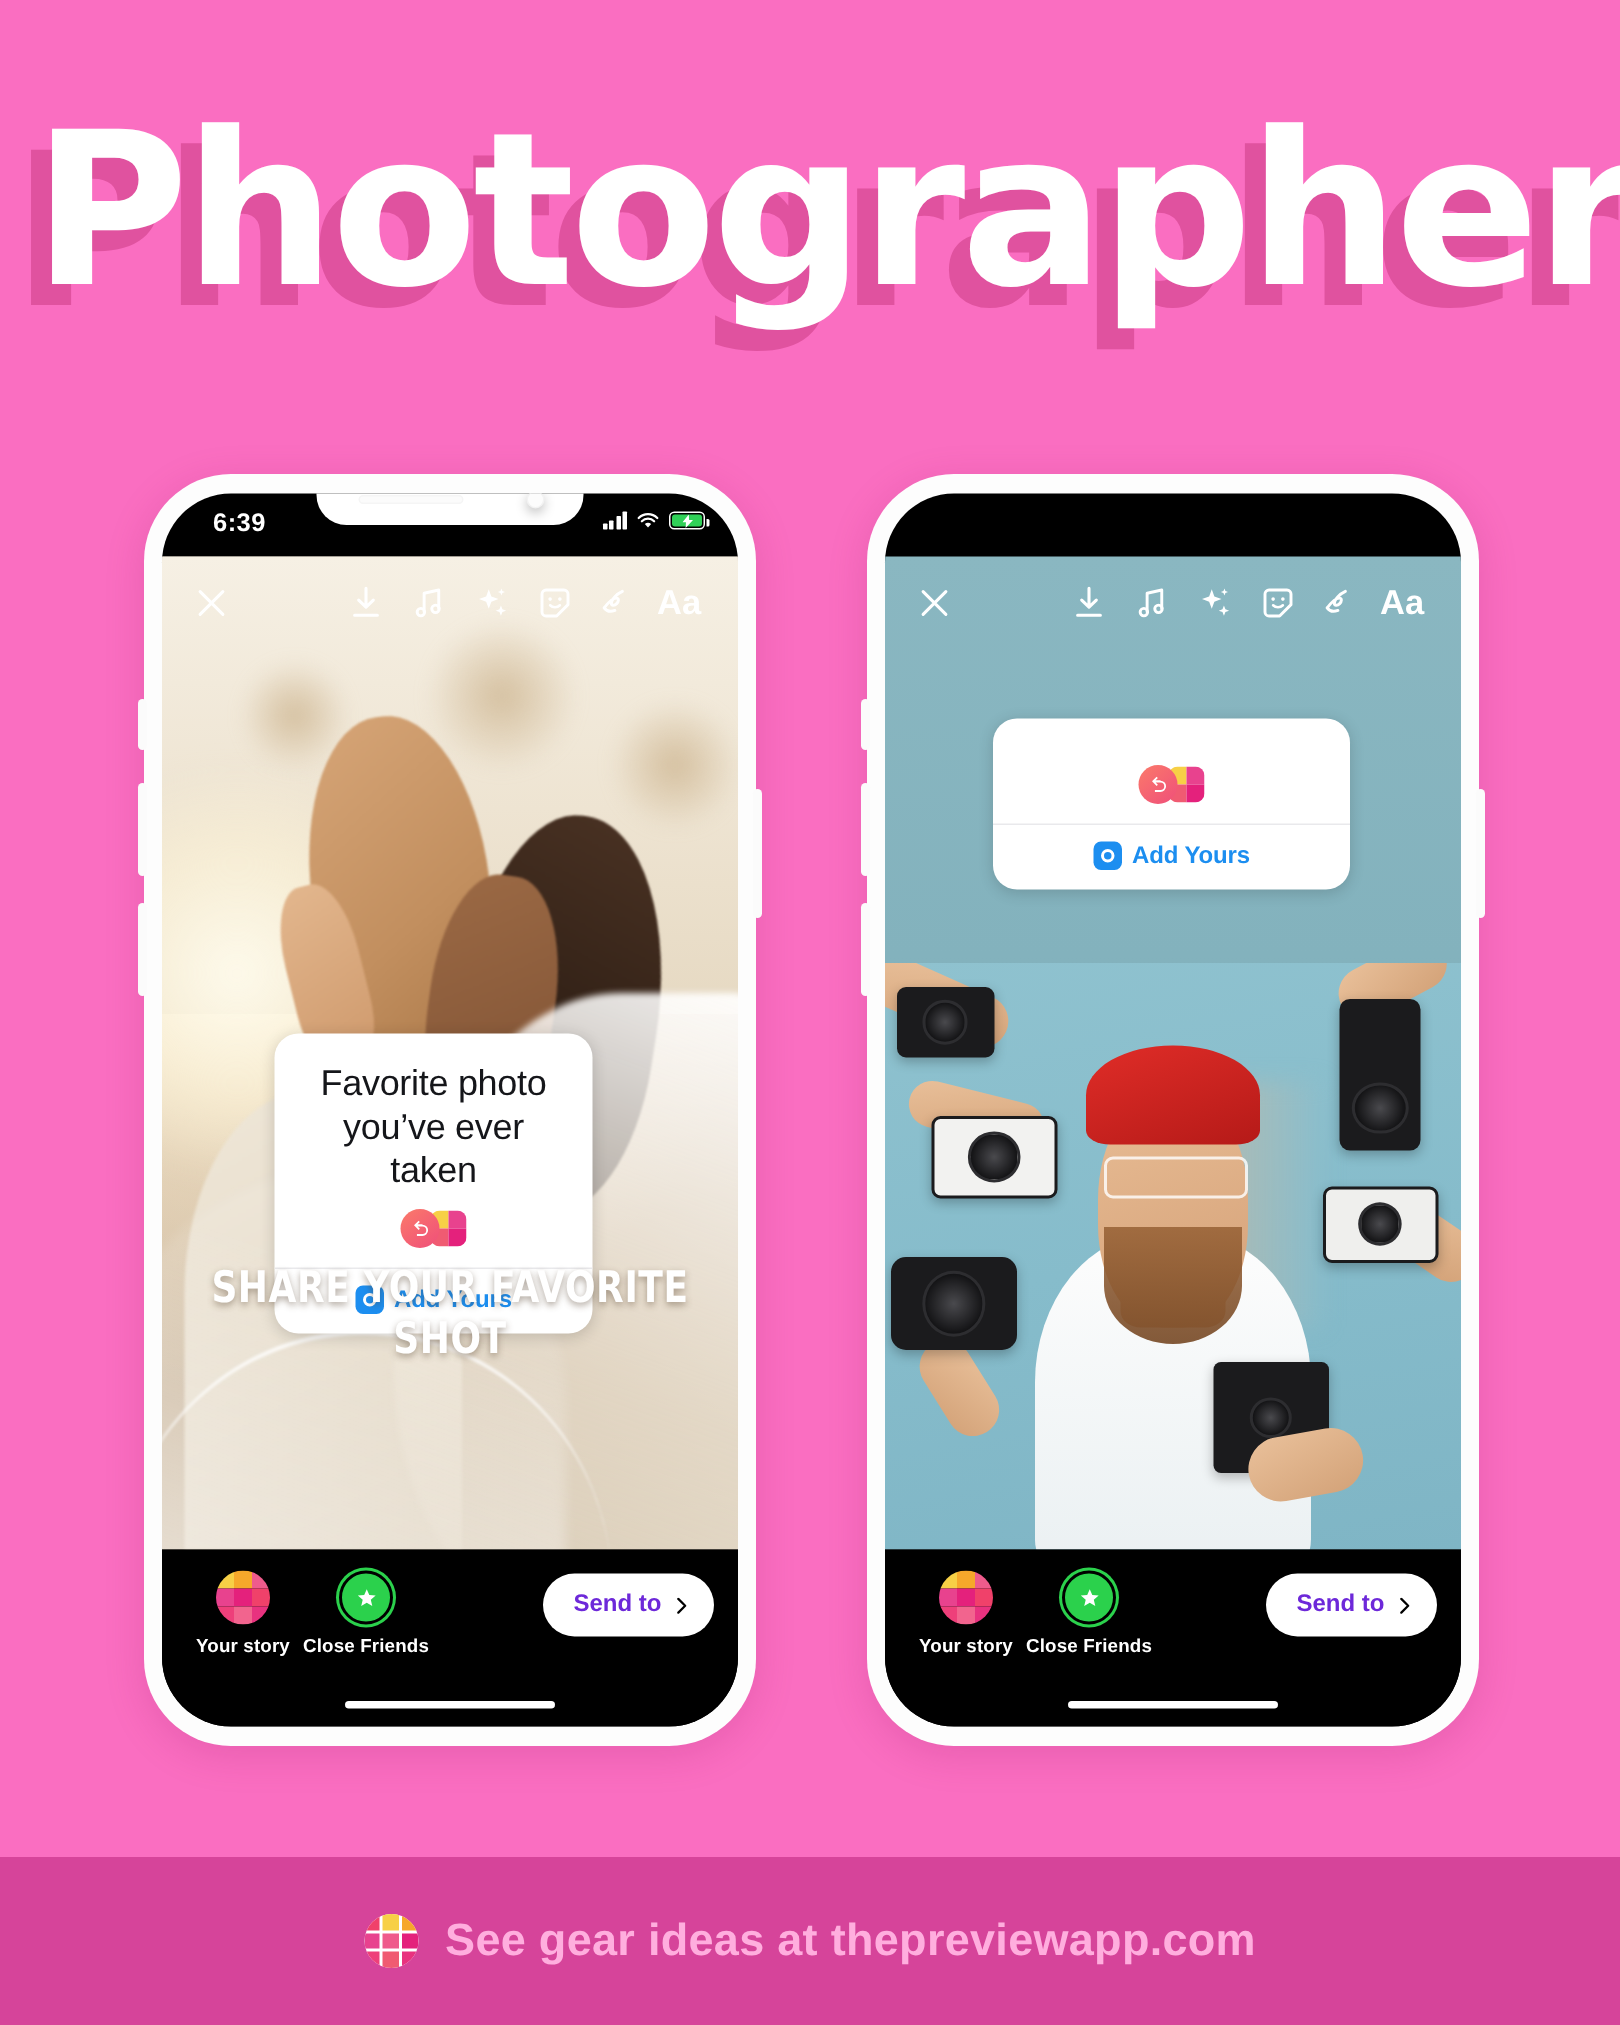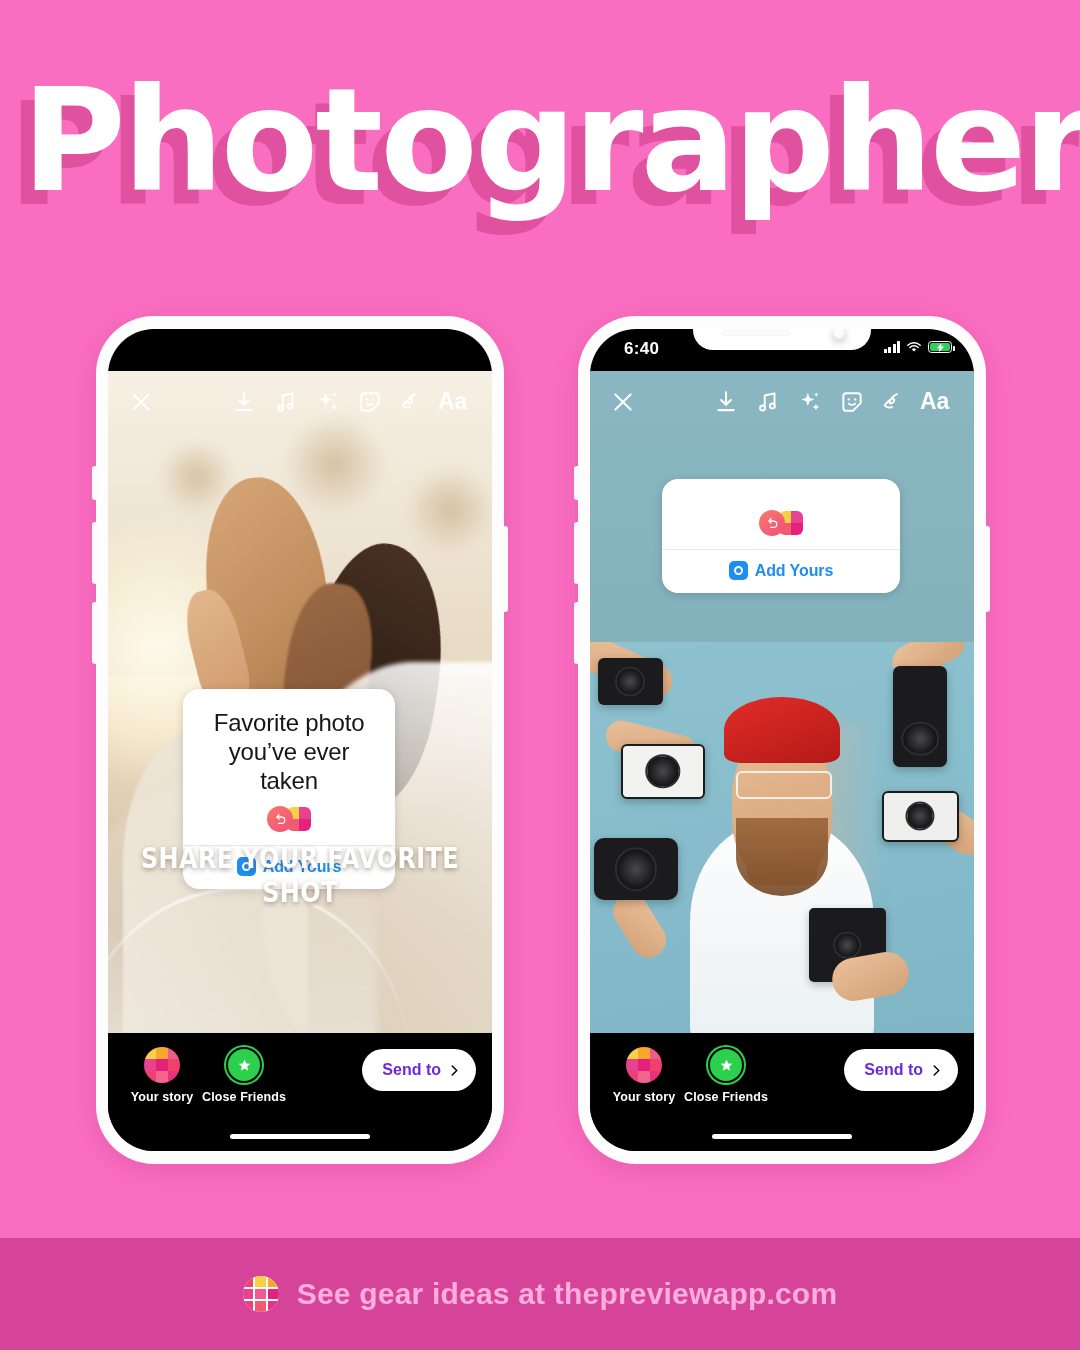--- a/index.html
+++ b/index.html
@@ -358,20 +358,46 @@
 </div>
 
 <div class="phone left">
   <div class="side-btn sb-r1"></div>
   <div class="side-btn sb-l1"></div>
   <div class="side-btn sb-l2"></div>
   <div class="side-btn sb-l3"></div>
 
   <div class="screen">
 
+    <div class="statusbar">
+      <div class="notch">
+        <div class="speaker"></div>
+        <div class="cam"></div>
+      </div>
+      <div class="clock">6:39</div>
+      <div class="status-right">
+        <div class="bars">
+            <i></i>
+            <i></i>
+            <i></i>
+            <i></i>
+          </div>
+        <svg class="wifi" viewBox="0 0 16 12">
+          <path d="M8 10.6 5.9 8.4a3 3 0 0 1 4.2 0Z" fill="#fff"></path>
+          <path d="M3.9 6.5a5.8 5.8 0 0 1 8.2 0" stroke="#fff" stroke-width="1.5" fill="none" stroke-linecap="round"></path>
+          <path d="M1.8 4.3a8.8 8.8 0 0 1 12.4 0" stroke="#fff" stroke-width="1.5" fill="none" stroke-linecap="round"></path>
+        </svg>
+        <div class="batt">
+          <div class="fill"></div>
+          <svg class="bolt" viewBox="0 0 7 9">
+              <path d="M4.2 0 0 5.2h2.3L2.1 9 7 3.6H4.4Z" fill="#fff"></path>
+            </svg>
+        </div>
+      </div>
+    </div>
 
     <div class="story wedding">
       <div class="wed-sky"></div>
       <div class="wed-sun"></div>
       <div class="wed-bokeh" style="left:46%;top:6%;width:26%;height:16%;"></div>
       <div class="wed-bokeh" style="left:14%;top:10%;width:18%;height:12%;"></div>
       <div class="wed-bokeh" style="left:78%;top:14%;width:22%;height:14%;"></div>
       <div class="groom-shoulder"></div>
       <div class="groom-neck"></div>
       <div class="groom-head"></div>
@@ -477,46 +503,20 @@
 </div>
 
 <div class="phone right">
   <div class="side-btn sb-r1"></div>
   <div class="side-btn sb-l1"></div>
   <div class="side-btn sb-l2"></div>
   <div class="side-btn sb-l3"></div>
 
   <div class="screen">
 
-    <div class="statusbar">
-      <div class="notch">
-        <div class="speaker"></div>
-        <div class="cam"></div>
-      </div>
-      <div class="clock">6:40</div>
-      <div class="status-right">
-        <div class="bars">
-            <i></i>
-            <i></i>
-            <i></i>
-            <i></i>
-          </div>
-        <svg class="wifi" viewBox="0 0 16 12">
-          <path d="M8 10.6 5.9 8.4a3 3 0 0 1 4.2 0Z" fill="#fff"></path>
-          <path d="M3.9 6.5a5.8 5.8 0 0 1 8.2 0" stroke="#fff" stroke-width="1.5" fill="none" stroke-linecap="round"></path>
-          <path d="M1.8 4.3a8.8 8.8 0 0 1 12.4 0" stroke="#fff" stroke-width="1.5" fill="none" stroke-linecap="round"></path>
-        </svg>
-        <div class="batt">
-          <div class="fill"></div>
-          <svg class="bolt" viewBox="0 0 7 9">
-              <path d="M4.2 0 0 5.2h2.3L2.1 9 7 3.6H4.4Z" fill="#fff"></path>
-            </svg>
-        </div>
-      </div>
-    </div>
 
     <div class="story gear">
 
       <div style="position:absolute;left:0;right:0;top:12px;height:40px;">
         <svg viewBox="0 0 24 24" style="position:absolute;left:20px;top:6px;width:26px;height:26px;">
           <path d="M5 5 19 19M19 5 5 19" stroke="#fff" stroke-width="1.9" stroke-linecap="round" fill="none"></path>
         </svg>
         <svg viewBox="0 0 24 24" style="position:absolute;left:123px;top:6px;width:26px;height:26px;">
           <path d="M12 3v11M7.5 10.2 12 14.6l4.5-4.4M5 19.5h14" stroke="#fff" stroke-width="1.9" stroke-linecap="round" stroke-linejoin="round" fill="none"></path>
         </svg>

